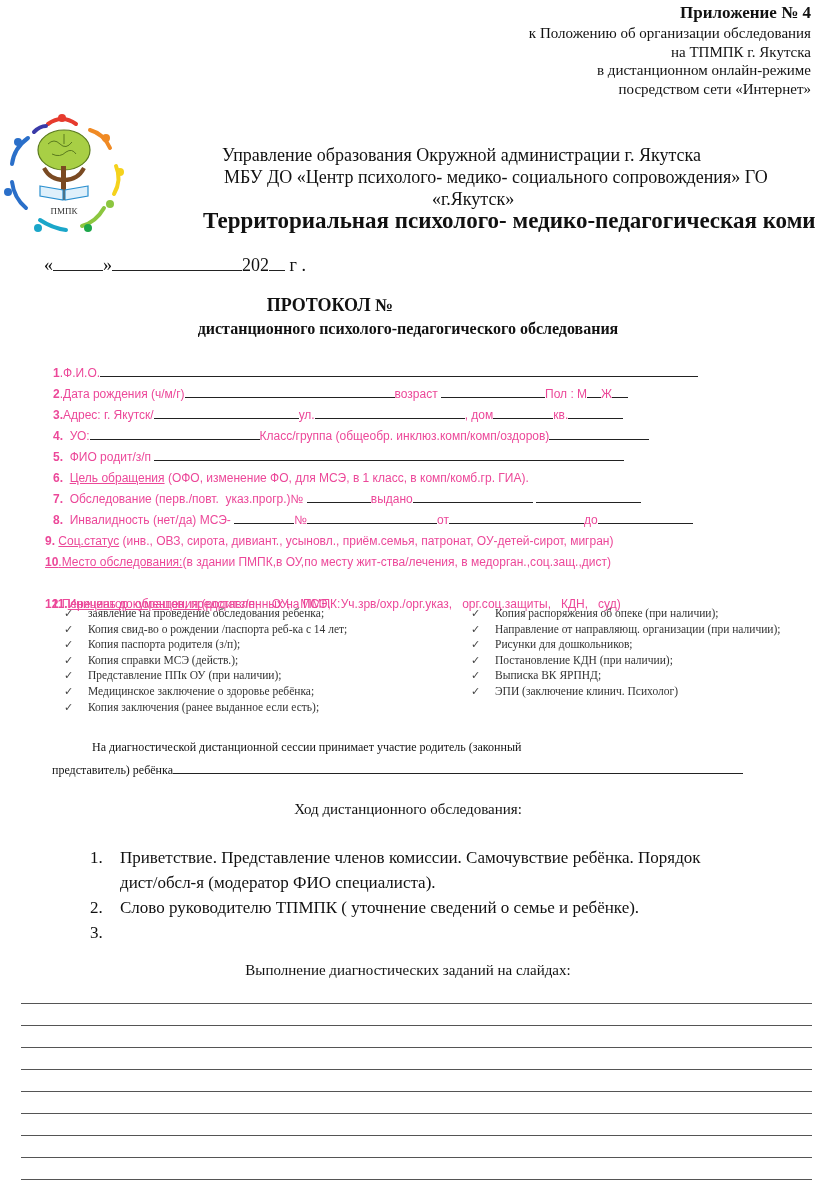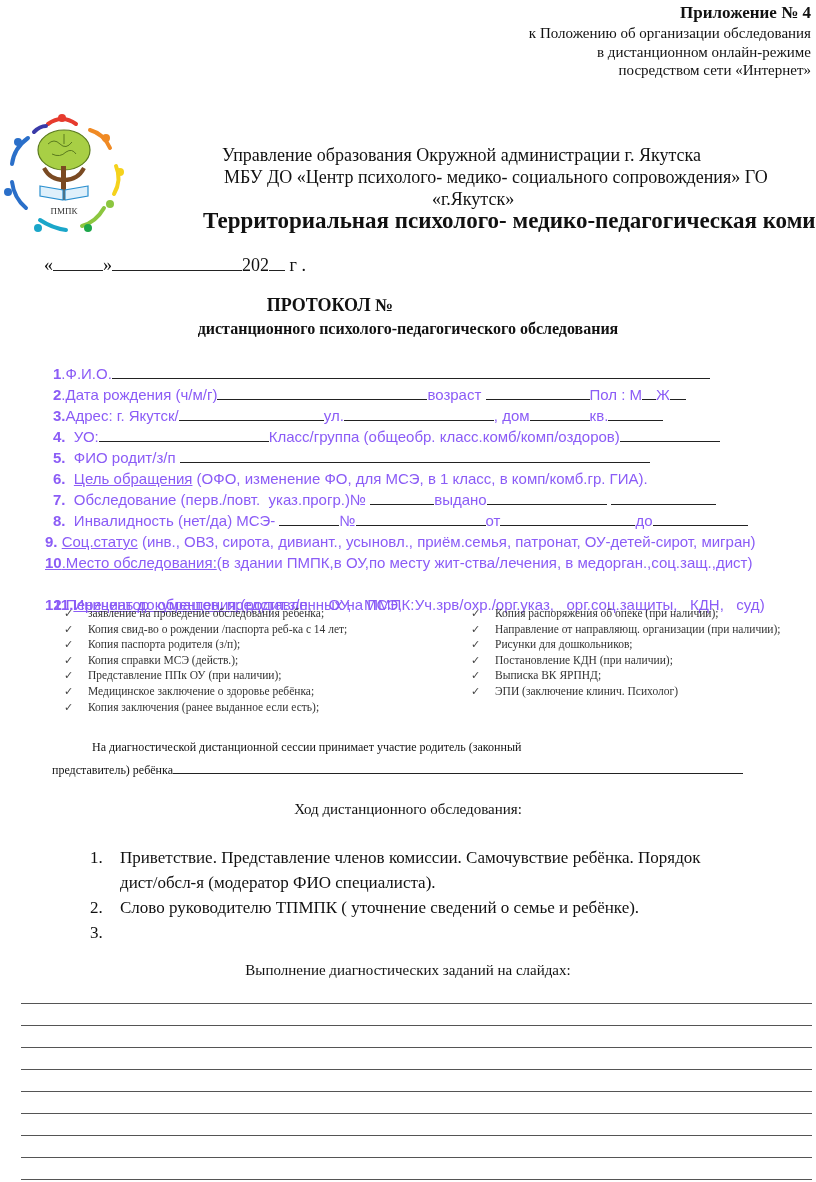--- a/index.html
+++ b/index.html
@@ -15,21 +15,21 @@
   .logo { left: 0; top: 108px; width: 132px; height: 128px; }
 
   
   .org { font-size: 18px; line-height: 22px; }
   .org-bold { font-weight: bold; font-size: 23px; }
 
   .date-line { left: 44px; top: 255px; font-size: 18px; }
   .protocol-title { left: 0; width: 652px; text-align: center; top: 295px; font-weight: bold; font-size: 18px; padding-left: 8px; }
   .protocol-sub { left: 0; width: 816px; text-align: center; top: 320px; font-weight: bold; font-size: 16px; }
 
-  .field { font-family: "Liberation Sans", "DejaVu Sans", sans-serif; font-size: 15px; line-height: 21px; color: #8b5cf6; }
+  .field { font-family: "Liberation Sans", "DejaVu Sans", sans-serif; font-size: 12px; line-height: 21px; color: #ec4899; }
   .field b { font-weight: bold; }
   .u { text-decoration: underline; }
   .blank { display: inline-block; border-bottom: 1px solid #222; height: 14px; vertical-align: baseline; }
 
   
   .docs { font-family: "Liberation Serif", "DejaVu Serif", serif; font-size: 11.5px; line-height: 15.6px; color: #333; }
   .docs .item { display: flex; align-items: center; }
   .docs .check { width: 24px; display: inline-block; color: #444; font-size: 11px; text-align: left; }
 
   .para { font-size: 12px; line-height: 23px; }
@@ -39,20 +39,21 @@
   .steps .num { width: 30px; }
 
   .write-line { position: absolute; left: 21px; width: 791px; height: 0; border-top: 1px solid #555; }
 </style>
 </head>
 <body>
 
 <div class="abs appendix" style="top:2px;">
   <div class="title">Приложение № 4</div>
   <div>к Положению об организации   обследования</div>
+  <div>на   ТПМПК  г. Якутска</div>
   <div>в дистанционном онлайн-режиме</div>
   <div>посредством сети «Интернет»</div>
 </div>
 
 <div class="abs logo">
   <svg width="132" height="128" viewBox="0 0 132 128">
 
     <g fill="none" stroke-width="4" stroke-linecap="round">
       <path d="M48 16 Q62 6 76 16" stroke="#e63b2e"></path>
       <path d="M90 22 Q104 26 110 40" stroke="#f08a24"></path>
@@ -104,21 +105,21 @@
 
 <div class="abs field" style="left:53px; top:384px;">
   <b>2</b><span>.Дата рождения (ч/м/г)</span><span class="blank" style="width:210px;"></span><span>возраст</span> <span class="blank" style="width:104px;"></span><span>Пол : М</span><span class="blank" style="width:14px;"></span><span>Ж</span><span class="blank" style="width:16px;"></span>
 </div>
 
 <div class="abs field" style="left:53px; top:405px;">
   <b>3.</b><span>Адрес: г. Якутск/</span><span class="blank" style="width:145px;"></span><span>ул.</span><span class="blank" style="width:150px;"></span><span>, дом</span><span class="blank" style="width:60px;"></span><span>кв.</span><span class="blank" style="width:55px;"></span>
 </div>
 
 <div class="abs field" style="left:53px; top:426px;">
-  <b>4.</b><span style="white-space:pre;">  УО:</span><span class="blank" style="width:170px;"></span><span>Класс/группа  (общеобр. класс.комб/комп/оздоров)</span><span class="blank" style="width:100px;"></span>
+  <b>4.</b><span style="white-space:pre;">  УО:</span><span class="blank" style="width:170px;"></span><span>Класс/группа  (общеобр. инклюз.комп/комп/оздоров)</span><span class="blank" style="width:100px;"></span>
 </div>
 
 <div class="abs field" style="left:53px; top:447px;">
   <b>5.</b><span style="white-space:pre;">  ФИО родит/з/п </span><span class="blank" style="width:470px;"></span>
 </div>
 
 <div class="abs field" style="left:53px; top:468px;">
   <b>6.</b>&nbsp;&nbsp;<span class="u">Цель обращения</span><span> (ОФО, изменение ФО, для МСЭ, в 1 класс, в комп/комб.гр. ГИА).</span>
 </div>
 

